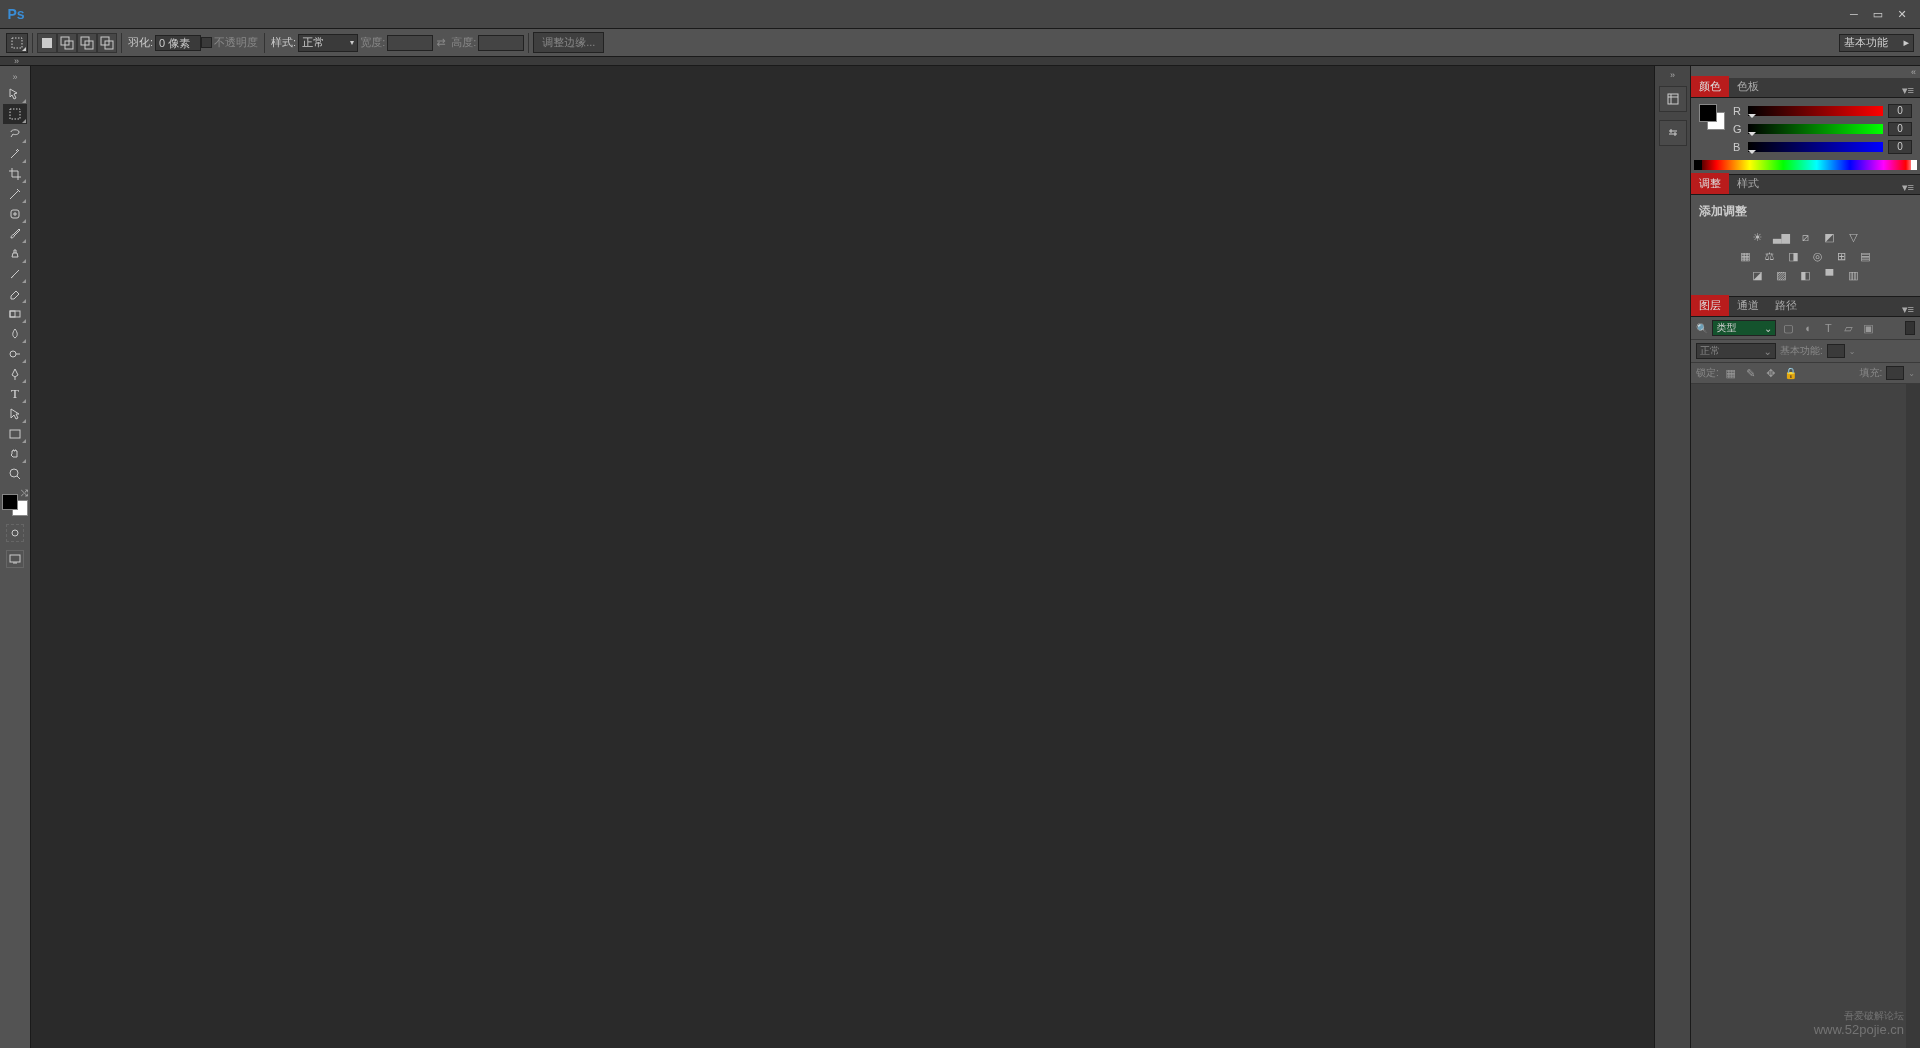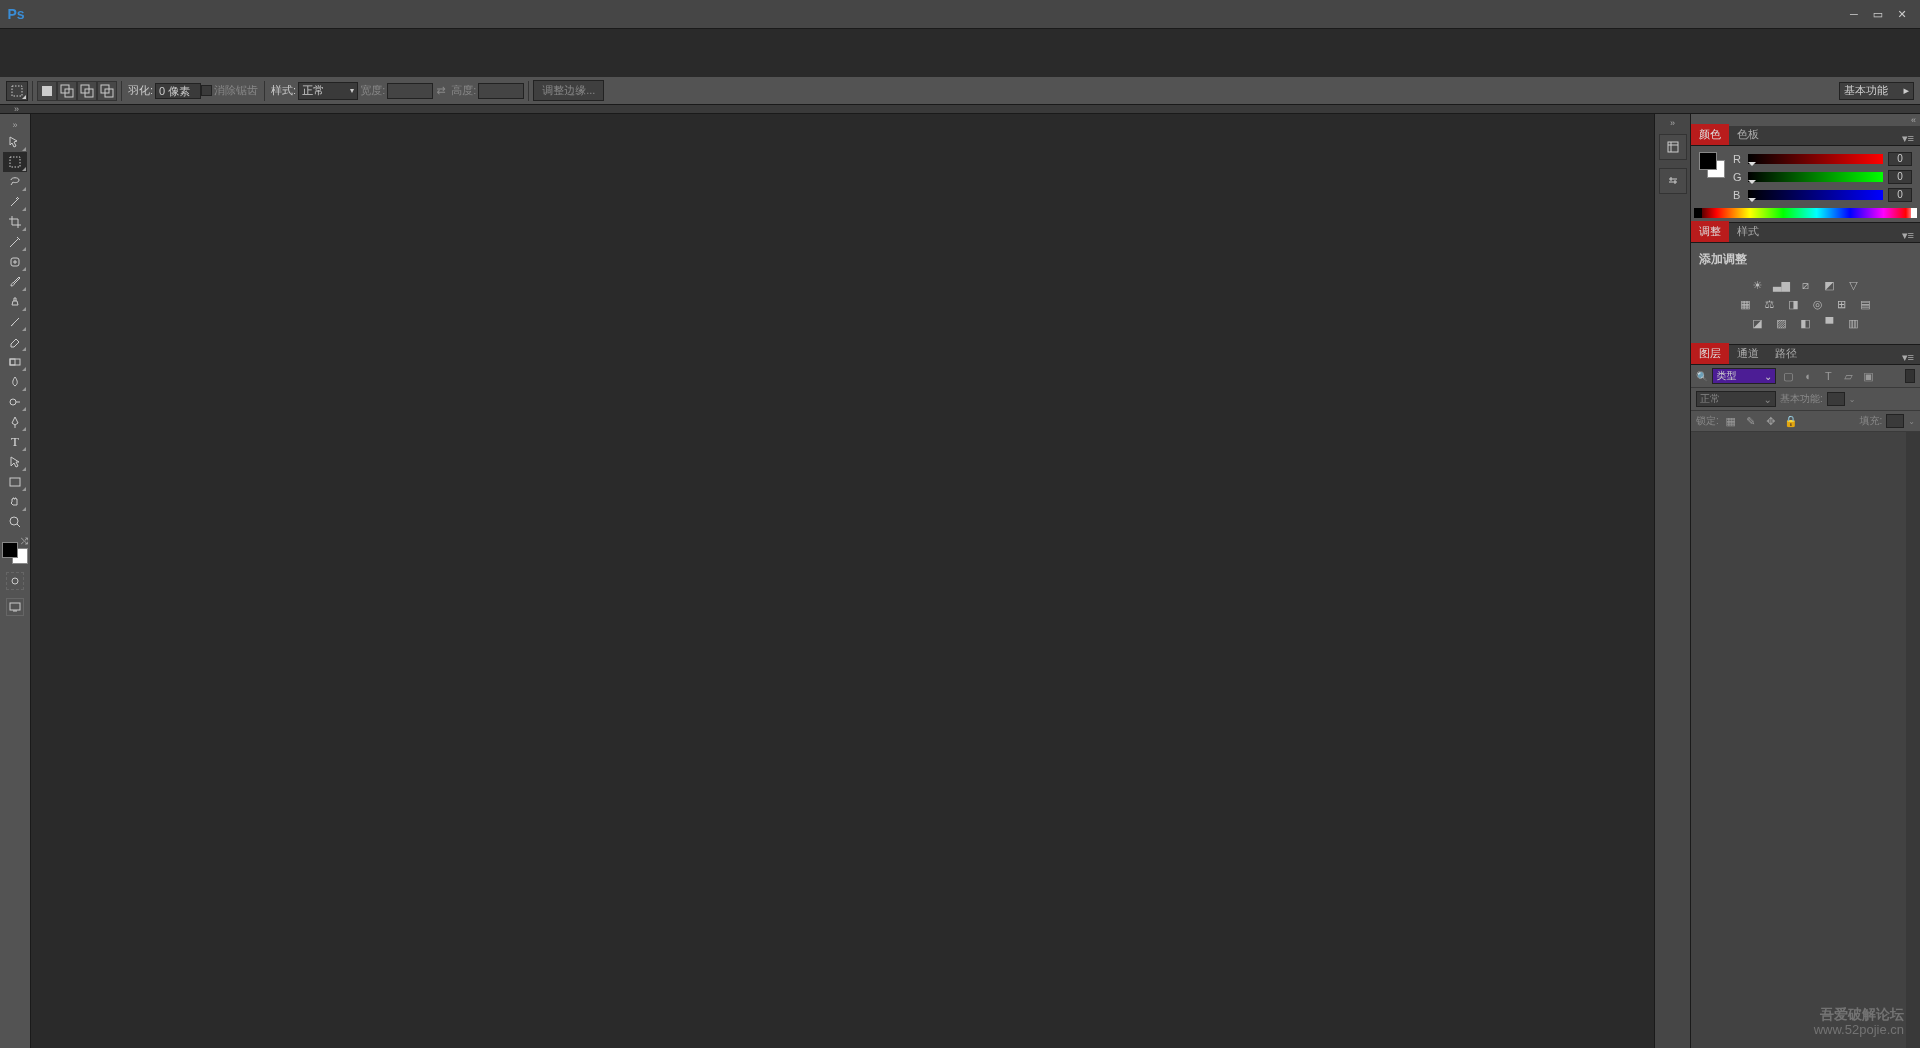--- a/index.html
+++ b/index.html
@@ -7,21 +7,21 @@
 
 
 .menubar { height: 29px; background: #464646; display: flex; align-items: center; border-bottom: 1px solid #1a1a1a; }
 .logo { width: 28px; height: 20px; display: flex; align-items: center; justify-content: center; color: #3a8dd6; font-weight: bold; font-size: 14px; padding-left: 4px; }
 .menus { display: flex; }
 .menu-item { padding: 3px 8px; color: #ddd; cursor: default; }
 .win-controls { margin-left: auto; display: flex; gap: 8px; padding-right: 10px; }
 .win-btn { width: 16px; height: 14px; display: flex; align-items: center; justify-content: center; color: #ccc; font-size: 11px; }
 
 
-.optbar { height: 28px; background: #535353; border-bottom: 1px solid #1a1a1a; display: flex; align-items: center; padding: 0 6px; gap: 0; margin-top: 48px; }
+.optbar { height: 28px; background: #535353; border-bottom: 1px solid #1a1a1a; display: flex; align-items: center; padding: 0 6px; gap: 0; }
 .opt-tool { width: 22px; height: 20px; background: #3f3f3f; border: 1px solid #222; display: flex; align-items: center; justify-content: center; position: relative; }
 .opt-tool .tri { position: absolute; right: 1px; bottom: 1px; border: 2px solid transparent; border-right-color: #ccc; border-bottom-color: #ccc; width: 0; height: 0; }
 .opt-sep { width: 1px; height: 20px; background: #333; margin: 0 4px; }
 .opt-icon { width: 20px; height: 20px; display: flex; align-items: center; justify-content: center; border: 1px solid #333; background: #474747; }
 .opt-label { color: #ccc; font-size: 11px; padding: 0 2px; }
 .opt-input { width: 46px; height: 16px; background: #3a3a3a; border: 1px solid #222; color: #ccc; font-size: 11px; padding: 0 3px; }
 .opt-check { width: 11px; height: 11px; border: 1px solid #222; background: #3a3a3a; display: inline-block; }
 .opt-select { width: 60px; height: 18px; background: #3a3a3a; border: 1px solid #222; color: #ccc; font-size: 11px; padding: 0 3px; display: flex; align-items: center; justify-content: space-between; }
 .opt-select .arr { font-size: 8px; }
 .opt-swap { width: 16px; height: 16px; display: flex; align-items: center; justify-content: center; color: #888; }
@@ -86,34 +86,34 @@
 
 
 .adj-body { padding: 6px 6px 10px 6px; }
 .adj-title { font-size: 12px; color: #ccc; padding: 2px 2px 6px 2px; font-weight: bold; }
 .adj-row { display: flex; justify-content: center; gap: 6px; margin: 3px 0; }
 .adj-ic { width: 18px; height: 16px; display: flex; align-items: center; justify-content: center; color: #bbb; border: 1px solid transparent; }
 
 
 .lay-body { display: flex; flex-direction: column; }
 .lay-row { display: flex; align-items: center; gap: 4px; padding: 3px 5px; border-bottom: 1px solid #3a3a3a; }
-.lay-filter { width: 64px; height: 16px; background: #4c1d95; border: 1px solid #222; font-size: 10px; padding: 0 3px; display:flex; align-items:center; justify-content:space-between; }
+.lay-filter { width: 64px; height: 16px; background: #14532d; border: 1px solid #222; font-size: 10px; padding: 0 3px; display:flex; align-items:center; justify-content:space-between; }
 .lay-fic { width: 16px; height: 14px; display: flex; align-items: center; justify-content: center; color: #999; }
 .lay-sw { width: 10px; height: 14px; background: #333; border: 1px solid #222; margin-left: auto; }
 .lay-select { width: 80px; height: 16px; background: #3a3a3a; border: 1px solid #222; font-size: 10px; padding: 0 3px; display:flex; align-items:center; justify-content:space-between; color:#888; }
 .lay-label { font-size: 10px; color: #888; }
 .lay-mini { width: 18px; height: 14px; background: #3a3a3a; border: 1px solid #222; }
 .lay-list { flex: 1; background: #424242; min-height: 410px; }
 .lay-scroll { width: 14px; background: #393939; }
 
 .layers-wrap { display: flex; flex: 1; }
 
 
 .watermark { position: absolute; right: 16px; bottom: 10px; text-align: right; color: #888; font-size: 13px; line-height: 1.2; opacity: 0.7; pointer-events: none; }
-.watermark .l1 { font-size: 14px; font-weight: bold; }
+.watermark .l1 { font-size: 10px; }
 
 
 .ic { width: 14px; height: 14px; }
 .ic path, .ic rect, .ic circle, .ic line, .ic polygon { stroke: #ccc; fill: none; stroke-width: 1; }
 .ic.fill path, .ic.fill rect, .ic.fill polygon { fill: #ccc; stroke: none; }
 </style>
 </head>
 <body>
 
 <div class="menubar">
@@ -153,21 +153,21 @@
   <div class="opt-icon">
       <svg class="ic" viewBox="0 0 14 14">
         <rect x="1" y="1" width="8" height="8"></rect>
         <rect x="5" y="5" width="8" height="8"></rect>
       </svg>
     </div>
   <div class="opt-sep"></div>
   <span class="opt-label">羽化:</span>
   <div class="opt-input">0 像素</div>
   <span class="opt-check"></span>
-  <span class="opt-label" style="color:#888">消除锯齿</span>
+  <span class="opt-label" style="color:#888">不透明度</span>
   <div class="opt-sep"></div>
   <span class="opt-label">样式:</span>
   <div class="opt-select">
       <span>正常</span>
       <span class="arr">▾</span>
     </div>
   <span class="opt-label" style="color:#888">宽度:</span>
   <div class="opt-input" style="background:#444"></div>
   <div class="opt-swap">⇄</div>
   <span class="opt-label" style="color:#888">高度:</span>

